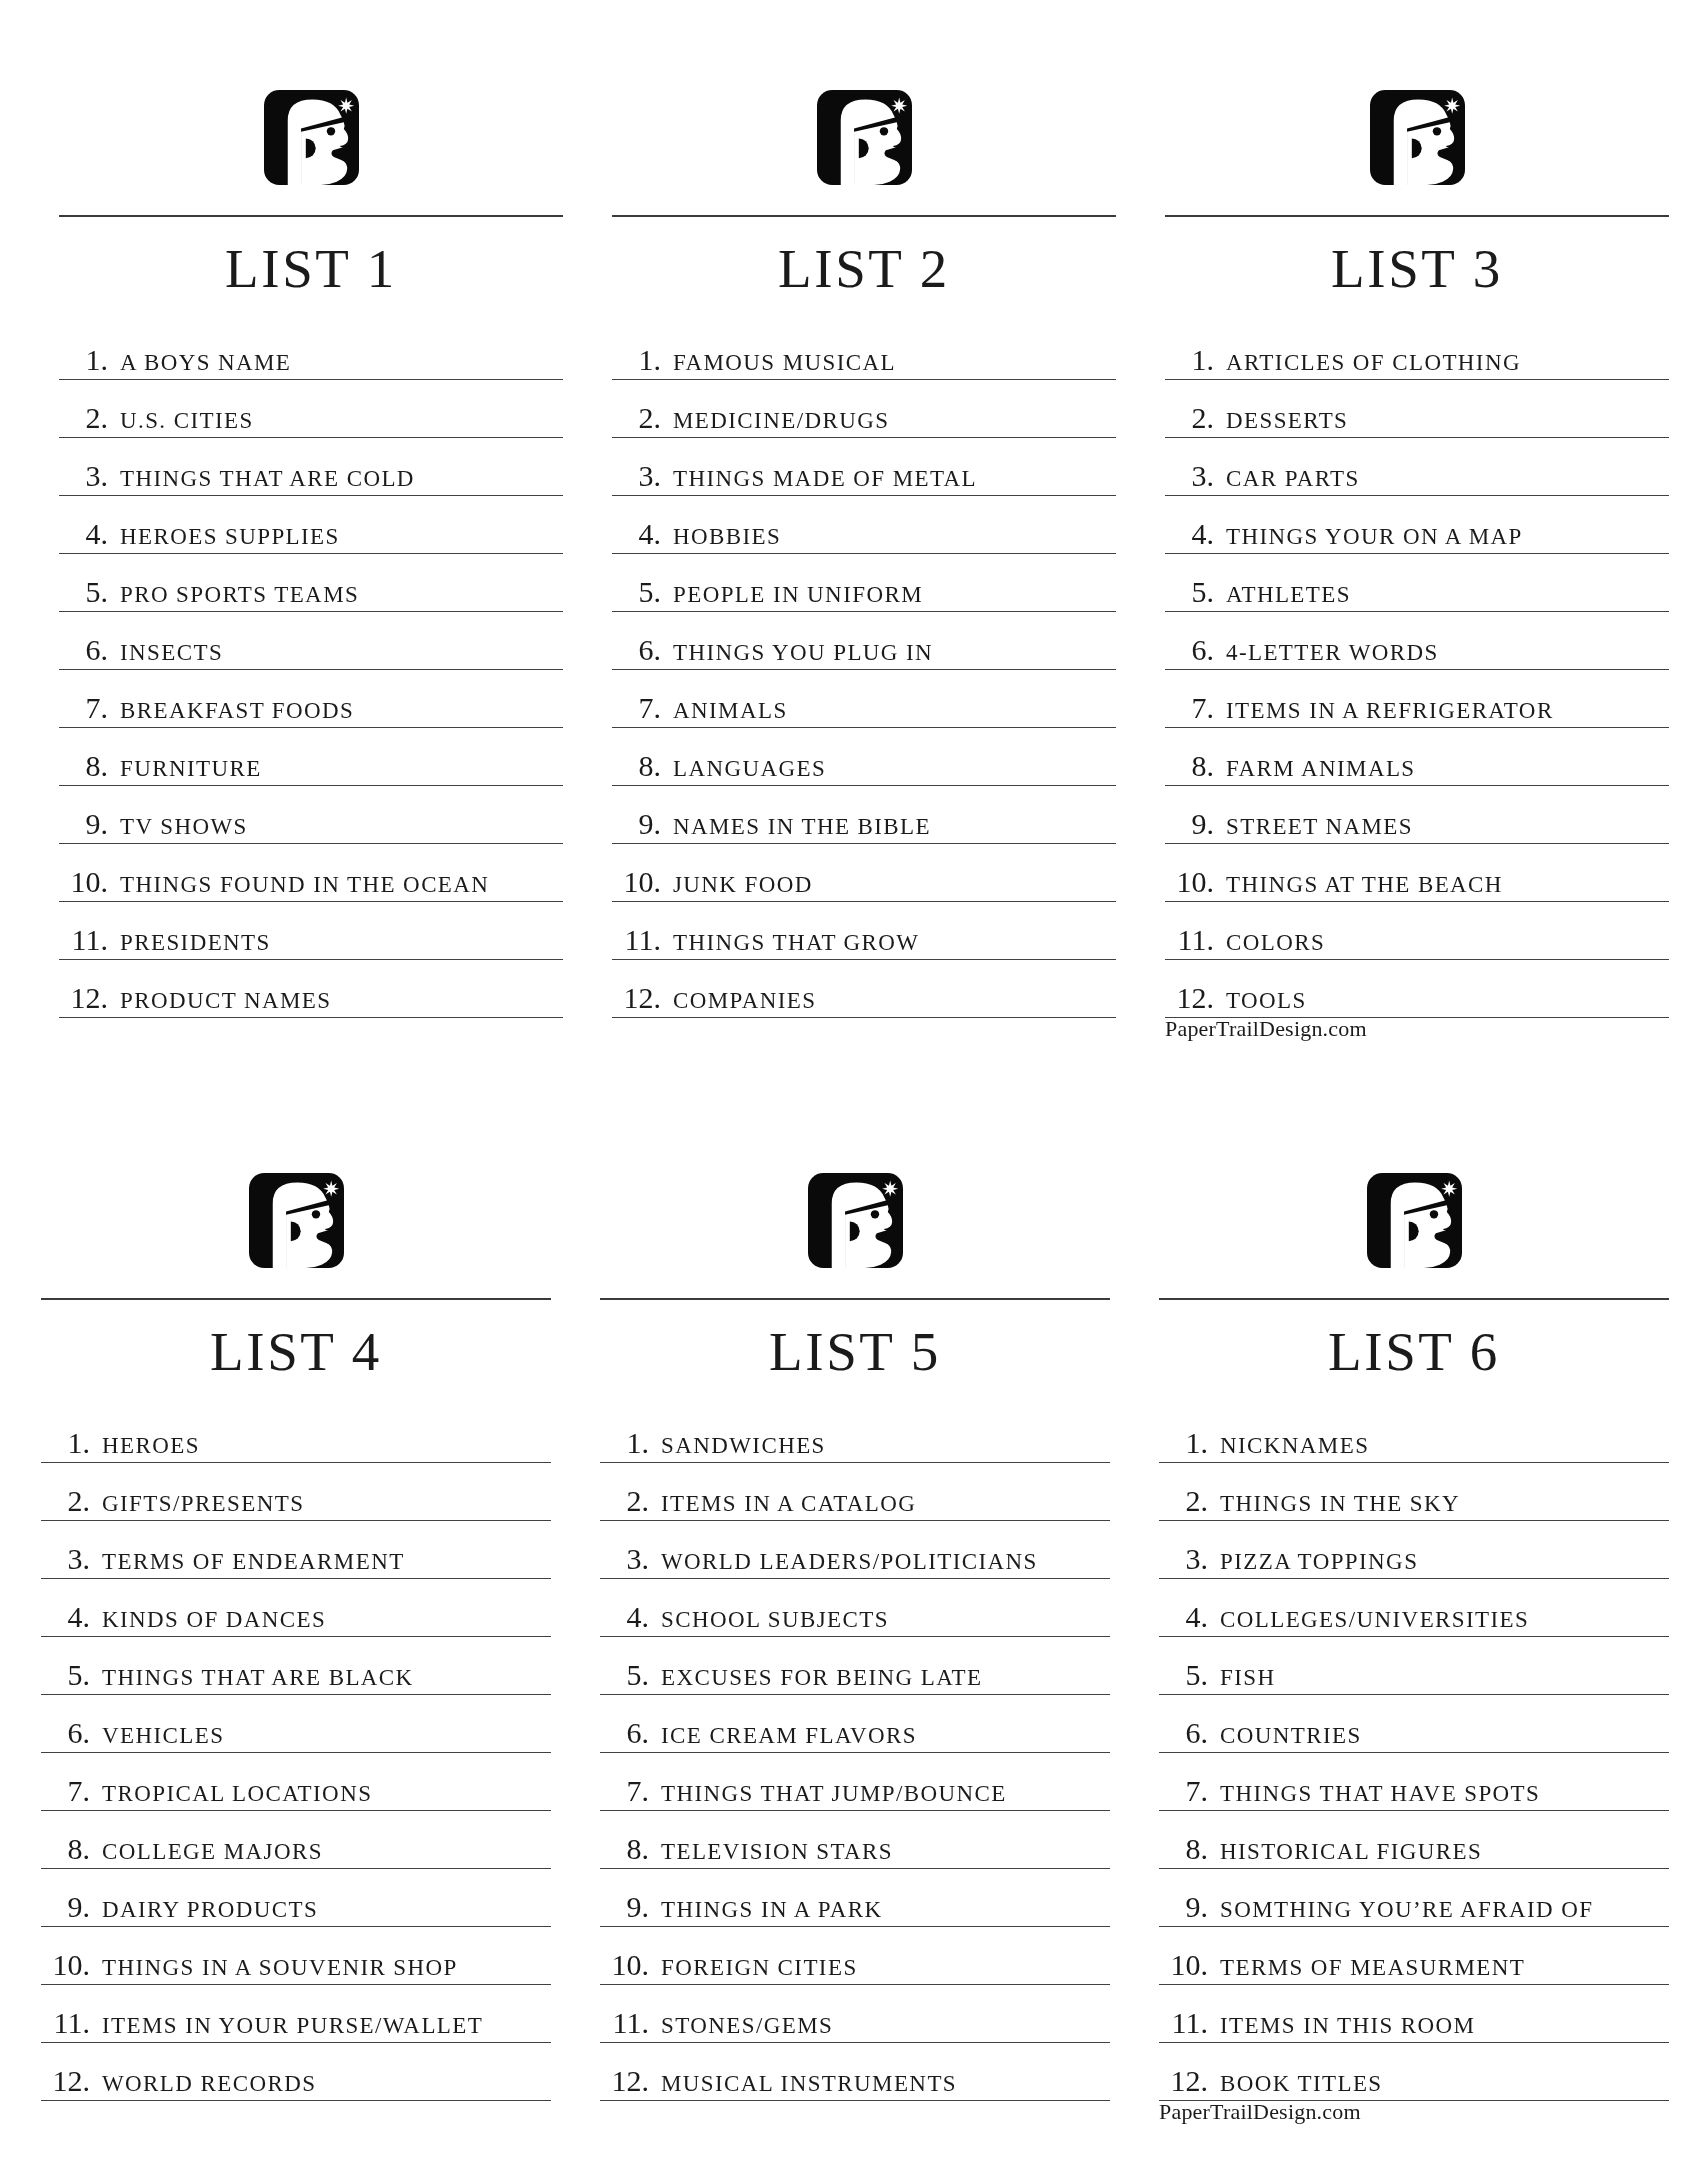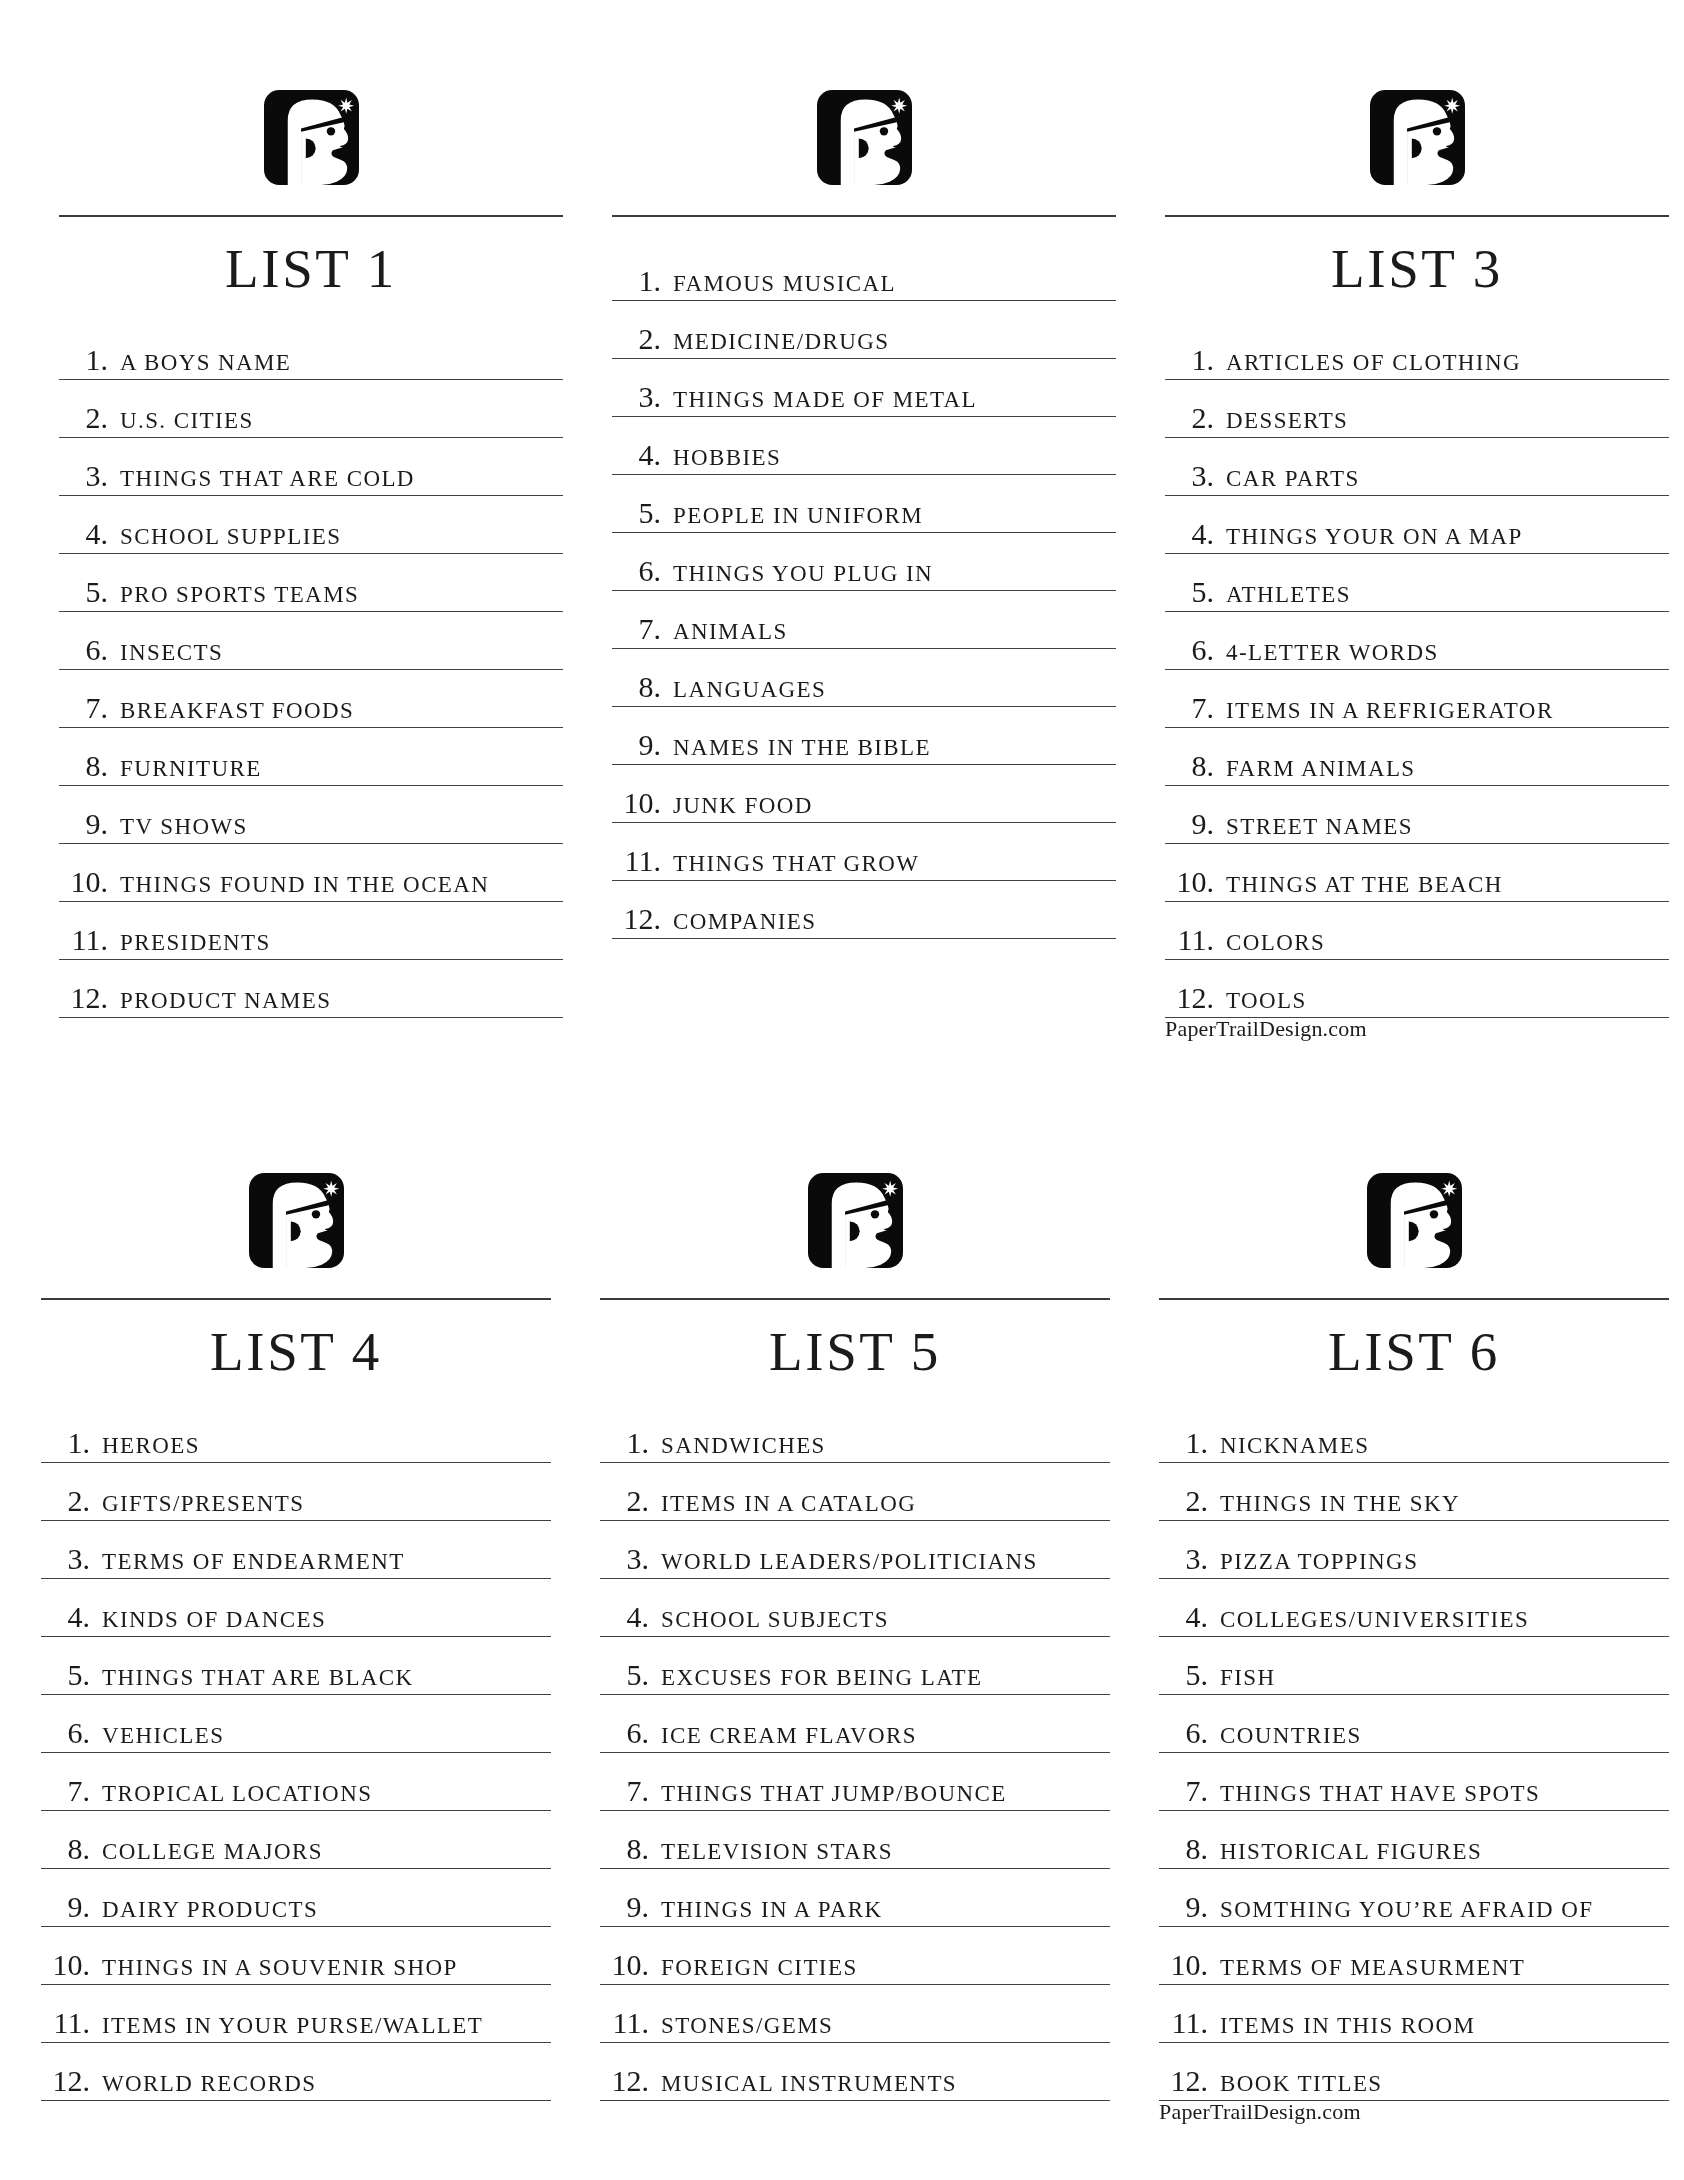--- a/index.html
+++ b/index.html
@@ -124,21 +124,21 @@
     <span class="label">U.S. CITIES</span>
   </li>
 
   <li class="item">
     <span class="num">3.</span>
     <span class="label">THINGS THAT ARE COLD</span>
   </li>
 
   <li class="item">
     <span class="num">4.</span>
-    <span class="label">SCHOOL SUPPLIES</span>
+    <span class="label">HEROES SUPPLIES</span>
   </li>
 
   <li class="item">
     <span class="num">5.</span>
     <span class="label">PRO SPORTS TEAMS</span>
   </li>
 
   <li class="item">
     <span class="num">6.</span>
     <span class="label">INSECTS</span>
@@ -183,20 +183,21 @@
         <rect class="lg-bg" x="0" y="0" width="100" height="100" rx="16"></rect>
         <path class="lg-w" d="M25,100 L25,32 Q25,10 51,10 Q74,10 80.5,26 L82,29 L39,40.5 L39,100 Z"></path>
         <path class="lg-w" d="M39,100 L39,44 L84,34 Q85.5,37.5 84,41 Q89,46 88.5,52 Q88,57.5 80,59 L80,59.6 Q86,61.5 87,66 Q88,71 82,73 L82,73.6 Q88,77 87.5,83.5 Q87,92 76.5,96.5 Q67,100.5 58,100 Z"></path>
         <path class="lg-b" d="M91,58 L72.5,63.5 Q69,67.5 73.5,70.5 L91,77.5 Z"></path>
         <circle class="lg-b" cx="70.5" cy="43.5" r="4.4"></circle>
         <path class="lg-b" d="M44,51 A10.4,10.4 0 0 1 44,71.8 Z"></path>
         <path class="lg-w" d="M95,16.5 L89.7,17.8 L92.5,22.5 L87.8,19.7 L86.5,25 L85.2,19.7 L80.5,22.5 L83.3,17.8 L78,16.5 L83.3,15.2 L80.5,10.5 L85.2,13.3 L86.5,8 L87.8,13.3 L92.5,10.5 L89.7,15.2 Z"></path>
       </svg>
     </div>
     <div class="rule"></div>
+    <h2 class="title">LIST 2</h2>
     <ol class="items">
   <li class="item">
     <span class="num">1.</span>
     <span class="label">FAMOUS MUSICAL</span>
   </li>
 
   <li class="item">
     <span class="num">2.</span>
     <span class="label">MEDICINE/DRUGS</span>
   </li>

